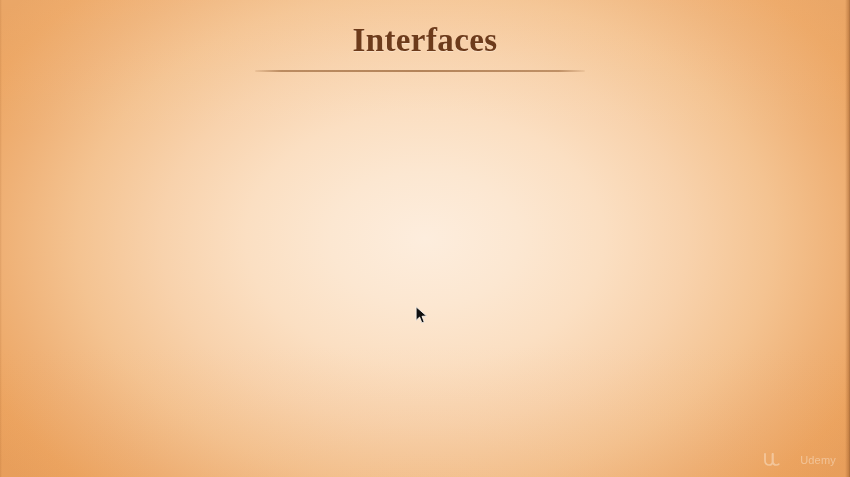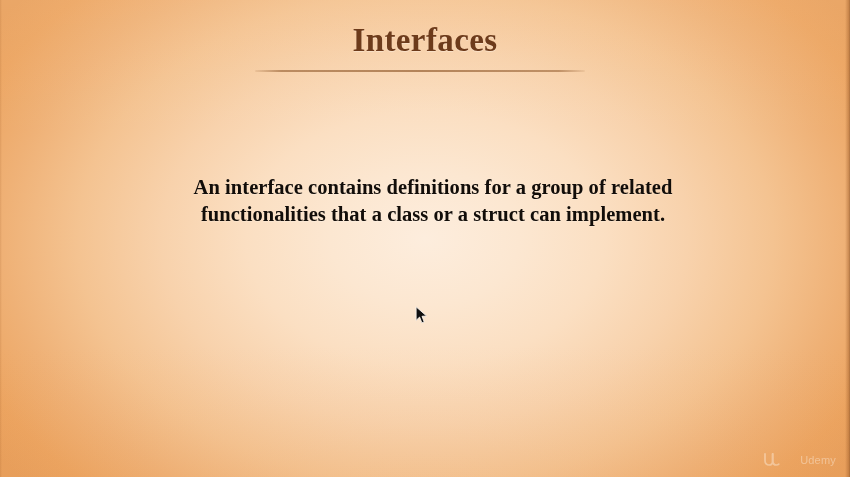--- a/index.html
+++ b/index.html
@@ -167,24 +167,20 @@
   <div id="edge-right"></div>
 
   <div id="content">
 
     <div id="title-block">
       <span id="slide-title">Interfaces</span>
     </div>
 
     <div id="title-divider"></div>
 
-    <div id="body-block">
-      <span class="body-line">An interface contains definitions for a group of related</span>
-      <span class="body-line">functionalities that a class or a struct can implement.</span>
-    </div>
 
     <div id="watermark">
       <span id="watermark-mark">
         <svg viewBox="0 0 20 18" width="17" height="15" aria-hidden="true">
           <path d="M2.2 2.2 L2.2 10.4 C2.2 13.6 4.4 15.6 7.0 15.6 C9.6 15.6 11.4 13.6 11.4 10.4 L11.4 2.2" fill="none" stroke="#fdf1e4" stroke-width="2.1" stroke-linecap="round"></path>
           <path d="M11.4 2.2 L11.4 10.4 C11.4 13.6 13.4 15.6 16.0 15.6 C17.2 15.6 18.1 15.2 18.7 14.6" fill="none" stroke="#fdf1e4" stroke-width="2.1" stroke-linecap="round"></path>
         </svg>
       </span>
       <span id="watermark-text">Udemy</span>
     </div>

